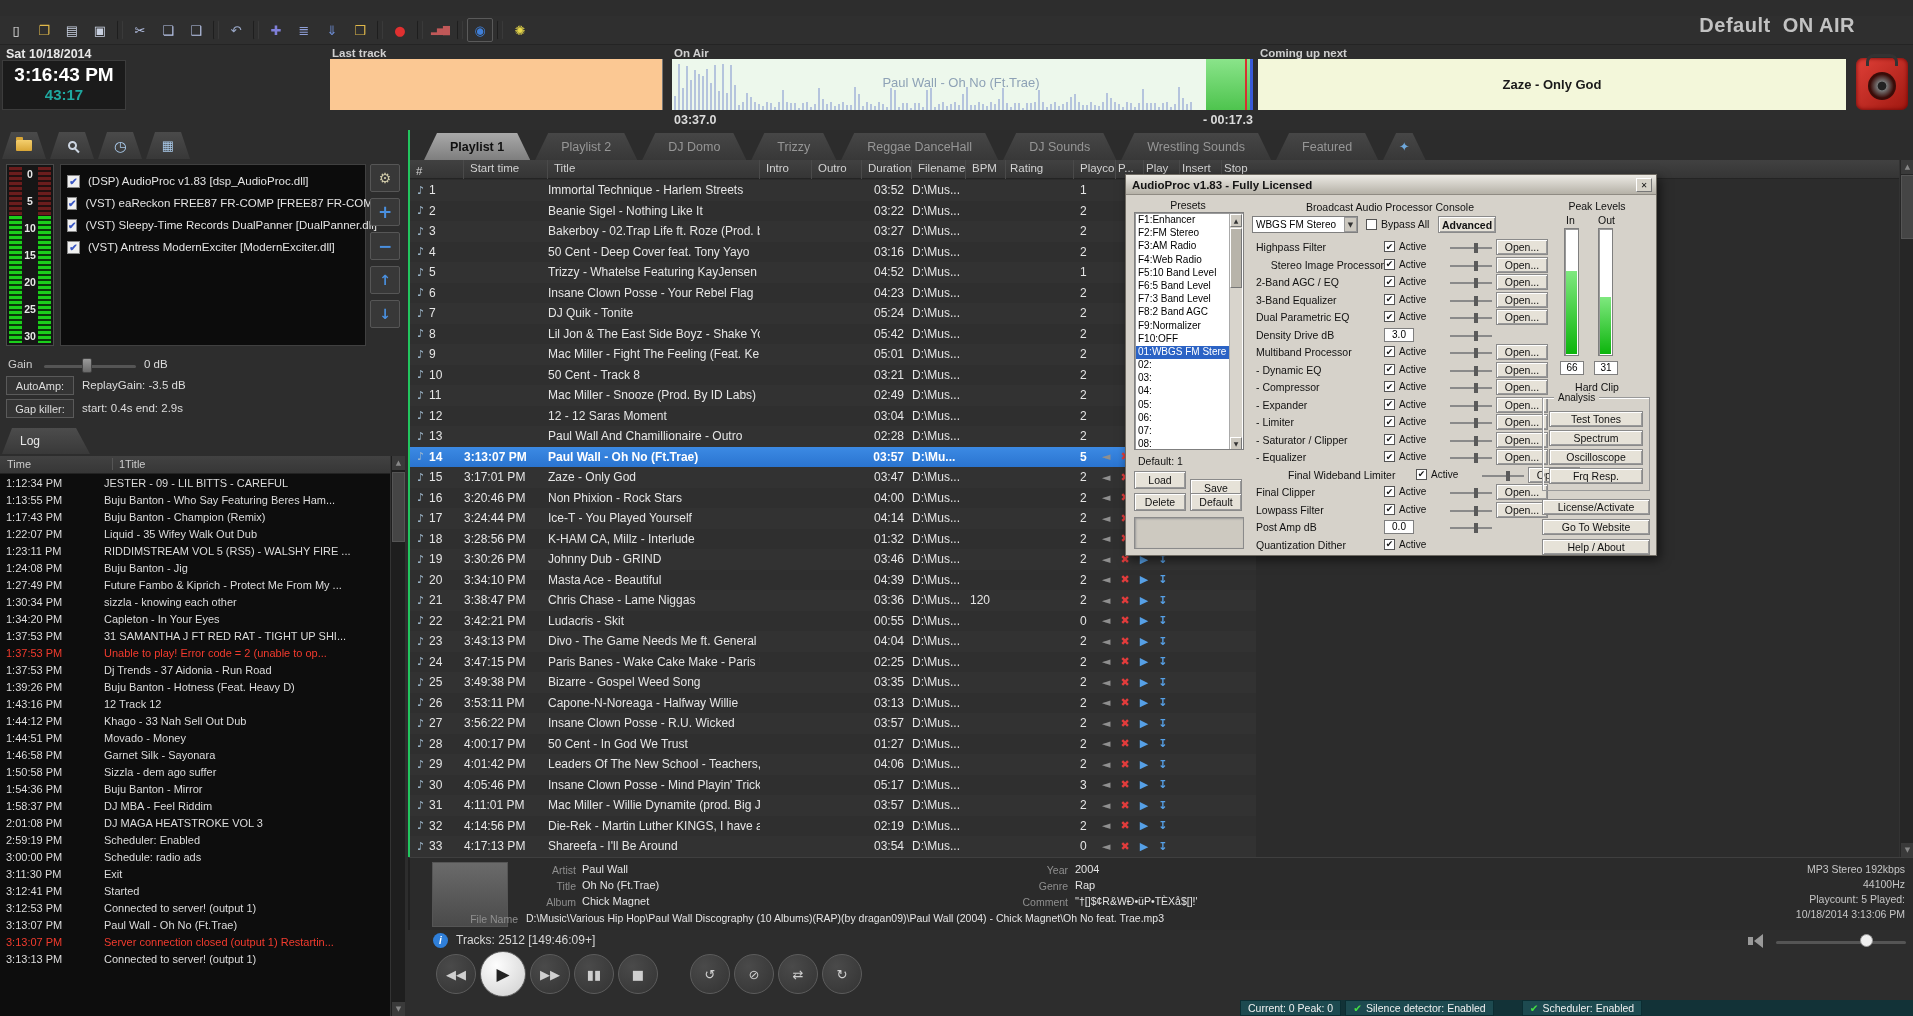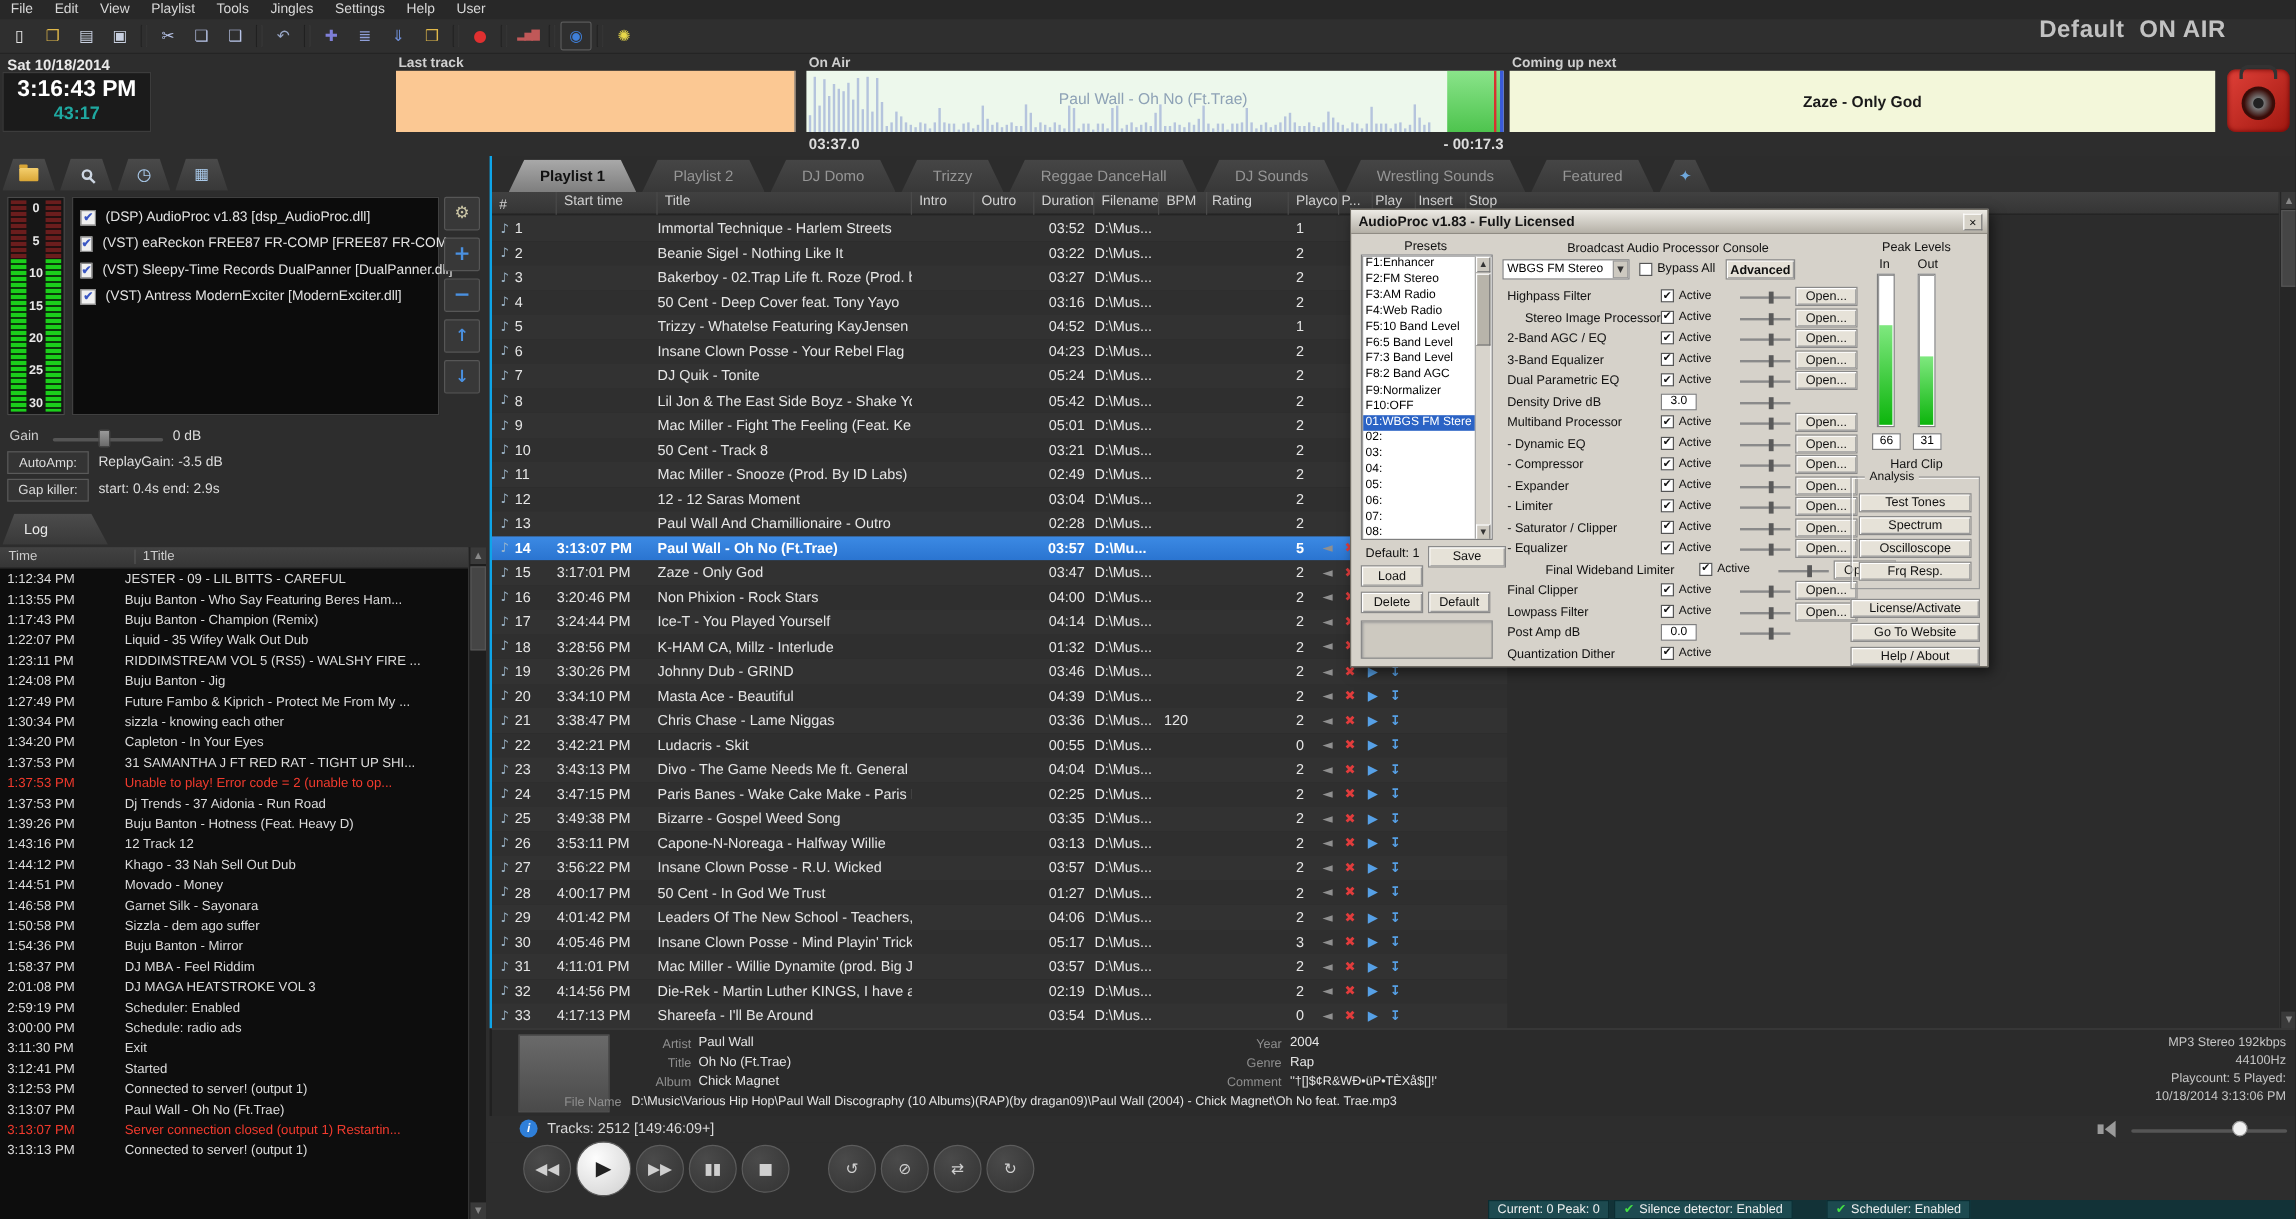--- a/index.html
+++ b/index.html
@@ -60,21 +60,21 @@
 #loghead .c2{position:absolute;left:112px;top:2px;border-left:1px solid #555;padding-left:6px}
 #logbody{left:0;top:474px;width:390px;height:542px;background:#0d0d0d;overflow:hidden;padding-top:3px}
 .logrow{height:17px;display:flex;font-size:11px;color:#dcdcdc;white-space:nowrap}
 .logrow .lt{width:96px;padding-left:6px;flex:none}
 .logrow .ltx{padding-left:8px}
 .logrow.error{color:#f23b2e}
 #logscroll{left:390px;top:456px;width:15px;height:560px;background:#1e1e1e;border-left:1px solid #333}
 .scrbtn{position:absolute;left:1px;width:13px;height:14px;background:#3a3a3a;color:#888;font-size:7px;display:flex;align-items:center;justify-content:center}
 .scrthumb{position:absolute;left:1px;width:13px;background:#454545;border:1px solid #555}
 
-#plregion{left:408px;top:130px;width:1505px;height:727px;background:#2c2c2c;border-left:2px solid #0ea5e9}
+#plregion{left:408px;top:130px;width:1505px;height:727px;background:#2c2c2c;border-left:2px solid #22c55e}
 #pltabs{position:absolute;left:14px;top:3px;display:flex;height:27px}
 .pltab{height:27px;background:linear-gradient(#464646,#383838);color:#969696;font-size:12.5px;display:flex;align-items:center;padding:0 26px;margin-right:5px;clip-path:polygon(13px 0,calc(100% - 13px) 0,100% 100%,0 100%);white-space:nowrap}
 .pltab.active{background:linear-gradient(#a9a9a9,#7e7e7e);color:#101010;font-weight:bold}
 .pltab.more{padding:0 16px;color:#6fa8dc}
 #plheadbg{position:absolute;left:0;top:30px;width:1503px;height:19px;background:linear-gradient(#414141,#353535);border-bottom:1px solid #242424}
 #plhead{position:absolute;left:0;top:30px;width:846px;height:19px;display:flex;font-size:11.5px;color:#d2d2d2}
 #plhead span{border-right:1px solid #4a4a4a;padding:2px 0 0 6px;white-space:nowrap;overflow:hidden}
 #plrows{position:absolute;left:0;top:50px;width:846px}
 .plrow{position:relative;height:20.5px;display:flex;font-size:12px;color:#e6e6e6;white-space:nowrap;background:#323232}
 .plrow:nth-child(even){background:#2f2f2f}
@@ -161,31 +161,20 @@
 .foldericon{position:relative;width:16px;height:11px;background:linear-gradient(#f4cf6e,#d9a636);border-radius:1px}
 .foldericon:before{content:"";position:absolute;left:0;top:-3px;width:7px;height:3px;background:#d9a636;border-radius:1px 1px 0 0}
 .magicon{position:relative;width:9px;height:9px;border:2px solid #cdd6e2;border-radius:50%}
 .magicon:after{content:"";position:absolute;right:-5px;bottom:-3px;width:7px;height:2px;background:#cdd6e2;transform:rotate(45deg)}
 </style>
 </head>
 <body>
 
 <div id="app">
 
-  <div id="menubar" class="abs">
-    <span class="menuitem">File</span>
-      <span class="menuitem">Edit</span>
-      <span class="menuitem">View</span>
-      <span class="menuitem">Playlist</span>
-      <span class="menuitem">Tools</span>
-      <span class="menuitem">Jingles</span>
-      <span class="menuitem">Settings</span>
-      <span class="menuitem">Help</span>
-      <span class="menuitem">User</span>
-  </div>
 
   <div id="toolbar" class="abs">
     <span class="tbtn icon" style="color:#e8e8e8">▯</span>
       <span class="tbtn icon" style="color:#e0b84a">❐</span>
       <span class="tbtn icon" style="color:#c8d0e0">▤</span>
       <span class="tbtn icon" style="color:#c8d0e0">▣</span>
       <span class="tbtn icon sep"></span>
       <span class="tbtn icon" style="color:#b8c4e8">✂</span>
       <span class="tbtn icon" style="color:#b8c4e8">❏</span>
       <span class="tbtn icon" style="color:#b8c4e8">❑</span>
@@ -1286,21 +1275,21 @@
           <div class="pitem">07:</div>
           <div class="pitem">08:</div>
         <div id="presetscroll">
           <span class="pscrbtn icon" style="top:0">▲</span>
           <span style="position:absolute;left:0;top:14px;width:12px;height:60px;background:#b8b4aa;border:1px solid #fff;border-right-color:#777;border-bottom-color:#777"></span>
           <span class="pscrbtn icon" style="bottom:0">▼</span>
         </div>
       </div>
       <div id="defaultlabel">Default: 1</div>
       <div class="dbtn" style="left:8px;top:276px;width:52px">Load</div>
-      <div class="dbtn" style="left:64px;top:260px;width:65px">Save</div>
+      <div class="dbtn" style="left:64px;top:284px;width:52px">Save</div>
       <div class="dbtn" style="left:8px;top:298px;width:52px">Delete</div>
       <div class="dbtn" style="left:64px;top:298px;width:52px">Default</div>
       <div id="sunkbox"></div>
 
       <div id="consolelabel">Broadcast Audio Processor Console</div>
       <div id="combo">WBGS FM Stereo</div>
       <div id="comboarrow" class="icon">▼</div>
       <div id="bypass">
         <span class="dcb"></span>
         <span>Bypass All</span>

